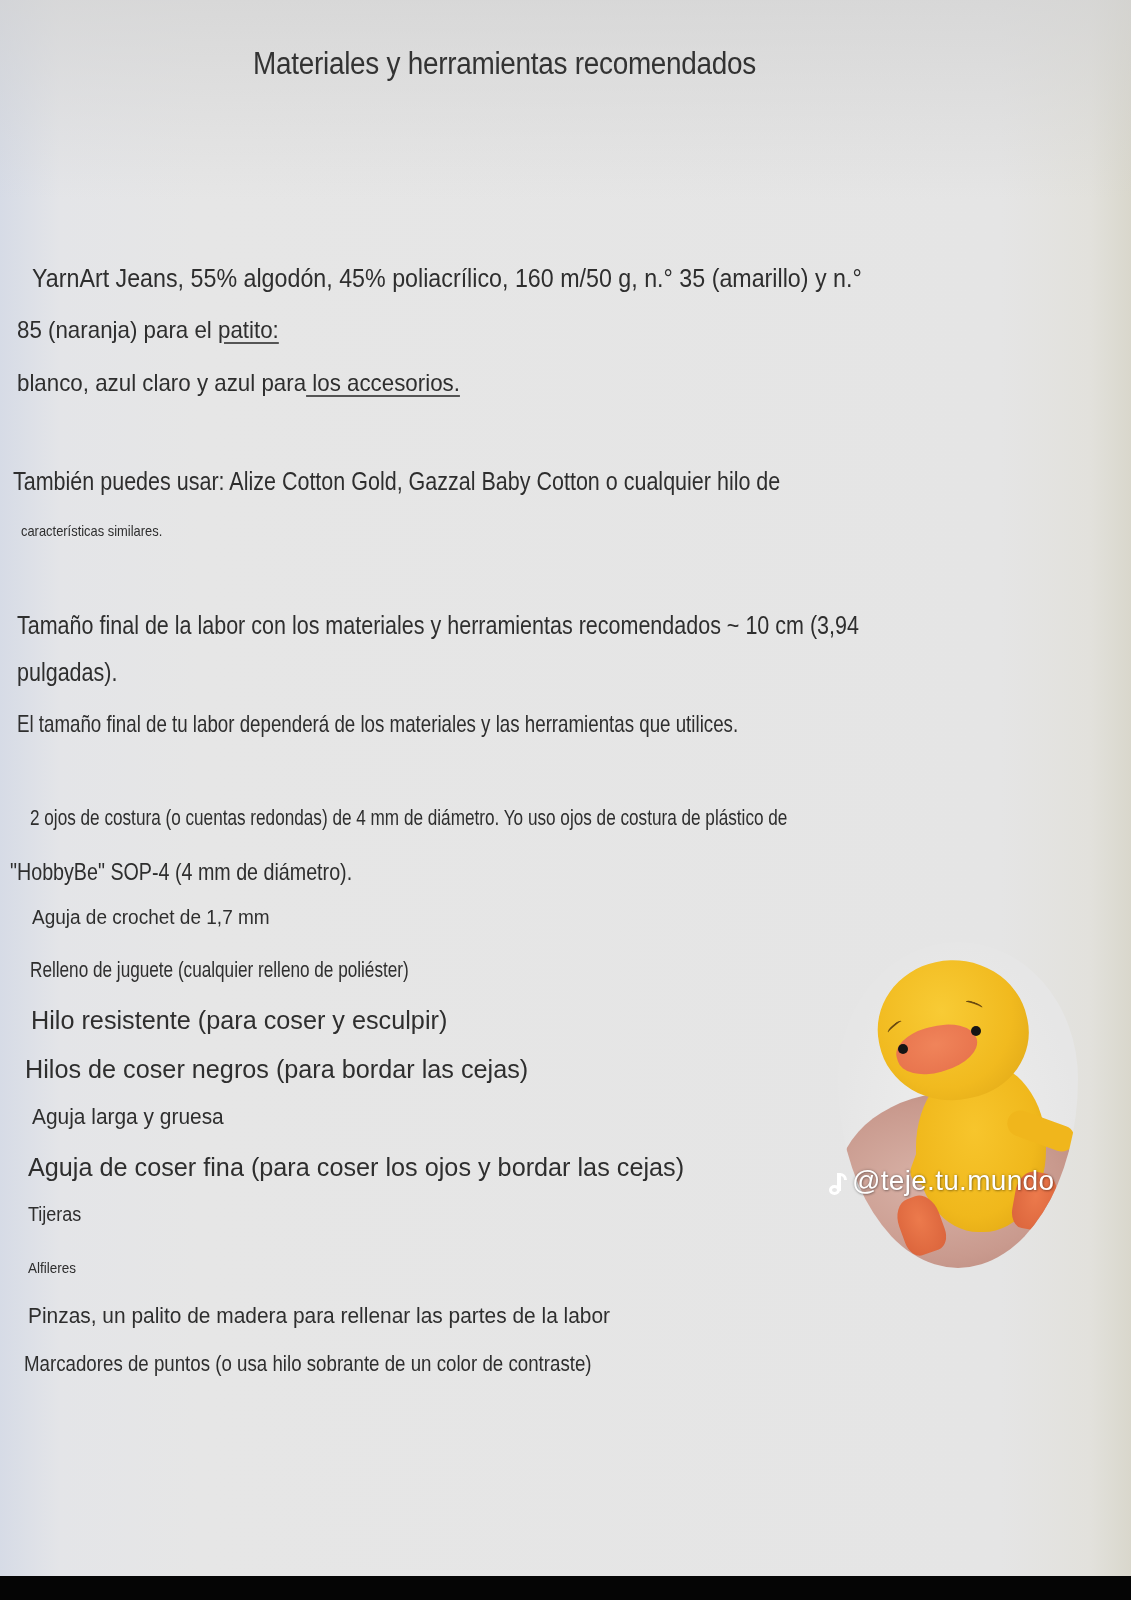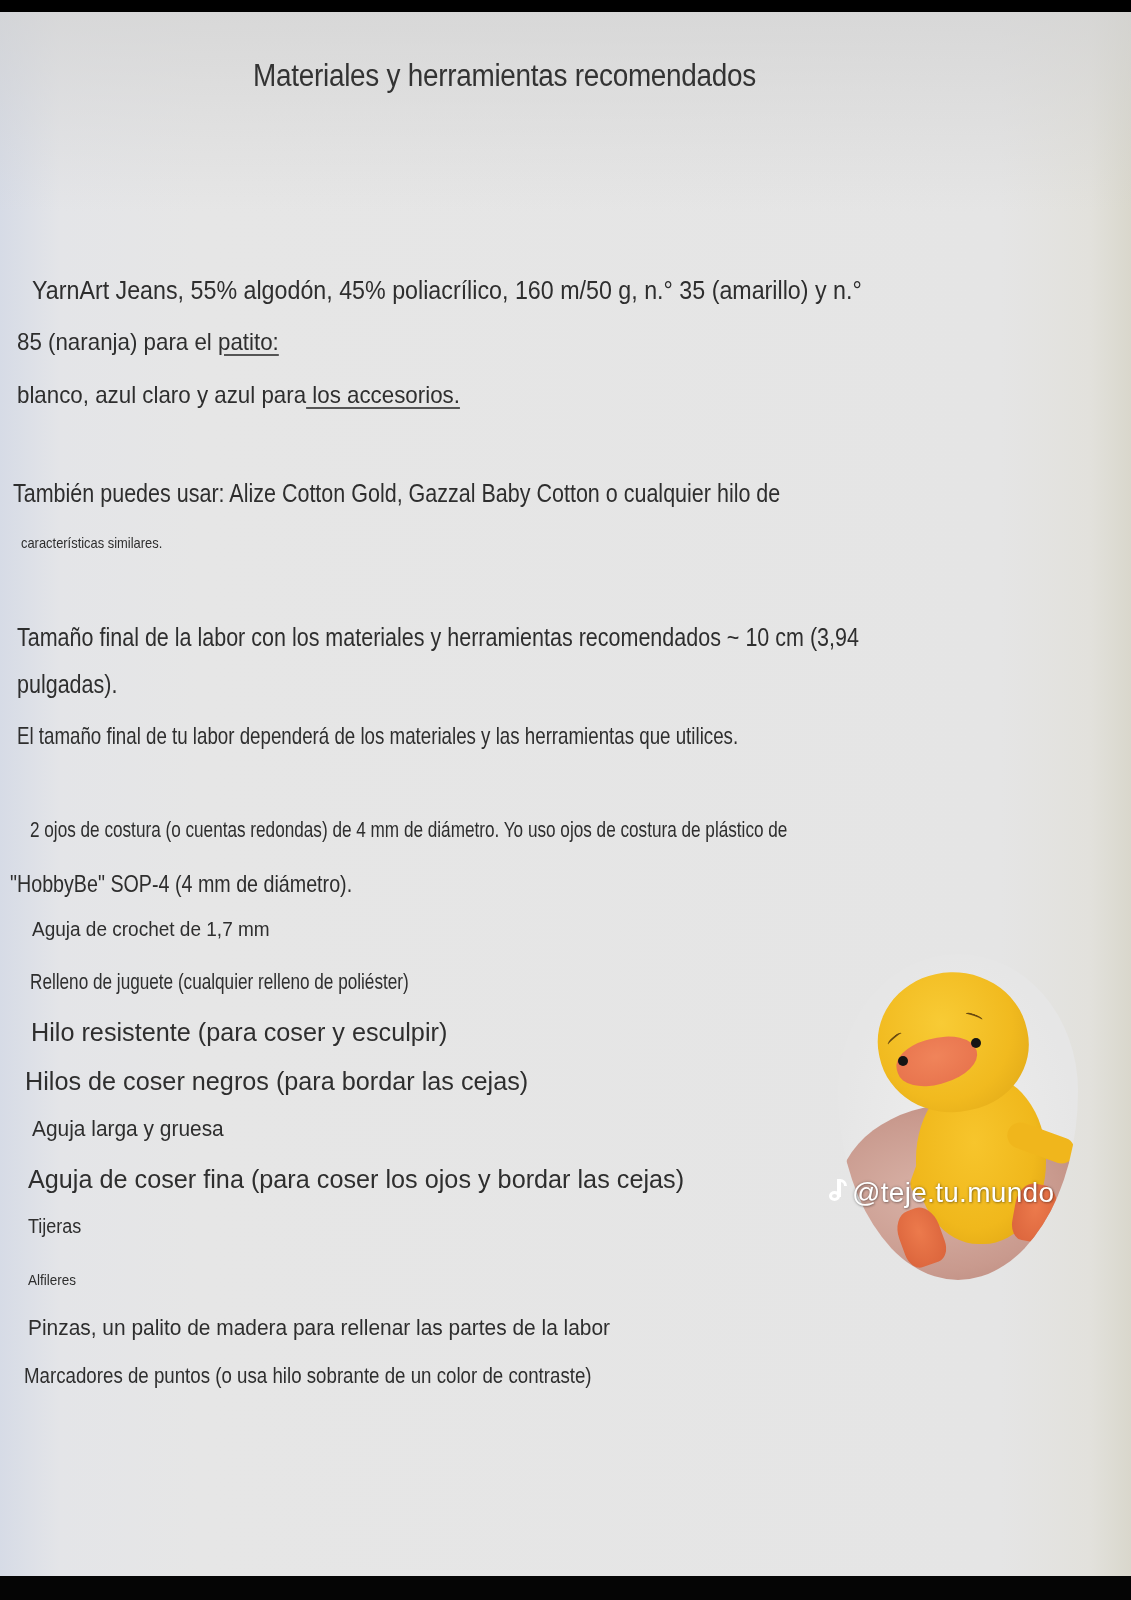--- a/index.html
+++ b/index.html
@@ -6,21 +6,20 @@
     body {
       width: 1131px; height: 1600px; overflow: hidden; position: relative;
       background: #000;
       font-family: "Liberation Sans", sans-serif;
       color: #2c2c2c;
     }
     .page {
       position: absolute; left: 0; top: 0; width: 1131px; height: 1576px;
       background: linear-gradient(90deg, #d6dbe6 0px, #e4e5e8 60px, #e6e6e6 200px, #e5e5e5 1000px, #e2e1dc 1090px, #d9d7cc 1131px);
       overflow: hidden;
-      margin-top: 12px;
     }
     .page::before {
       content: ""; position: absolute; left: 0; top: 0; width: 1131px; height: 200px;
       background: linear-gradient(180deg, rgba(210,210,210,0.7) 0px, rgba(225,225,225,0.0) 200px);
     }
     .bottom-bar { position: absolute; left: 0; top: 1576px; width: 1131px; height: 24px; background: #050505; }
     .t { position: absolute; white-space: nowrap; color: #2e2e2e; }
     .cond { transform-origin: left top; }
     .title { left: 253px; top: 46px; font-size: 31px; letter-spacing: -0.3px; transform: scaleX(0.9); transform-origin: left top; color: #333; }
 
@@ -73,21 +72,21 @@
       background: radial-gradient(ellipse at 50% 40%, #ec7a4c 0%, #d9623a 100%);
     }
     .foot.l { left: 62px; top: 254px; transform: rotate(-20deg); }
     .foot.r { left: 176px; top: 230px; transform: rotate(10deg); }
 
     .watermark {
       position: absolute; left: 828px; top: 1165px;
       font-size: 28px; color: #ffffff; white-space: nowrap;
       text-shadow: 0 0 3px rgba(0,0,0,0.35), 1px 1px 2px rgba(0,0,0,0.25);
       letter-spacing: 0.3px;
-      display: flex; align-items: flex-start; gap: 6px;
+      display: flex; align-items: flex-end; gap: 6px;
     }
     .tiktok-icon {
       display: inline-block; width: 18px; height: 26px; position: relative;
     }
     .tiktok-icon .stem { position: absolute; left: 9px; top: 2px; width: 4px; height: 18px; background: #fff; }
     .tiktok-icon .ball { position: absolute; left: 1px; top: 14px; width: 11px; height: 10px; border: 3px solid #fff; border-radius: 50%; box-sizing: border-box; }
     .tiktok-icon .flag { position: absolute; left: 11px; top: 2px; width: 8px; height: 7px; border-top: 3px solid #fff; border-right: 3px solid #fff; border-radius: 0 8px 0 0; box-sizing: border-box; }
   </style>
 </head>
 <body>

